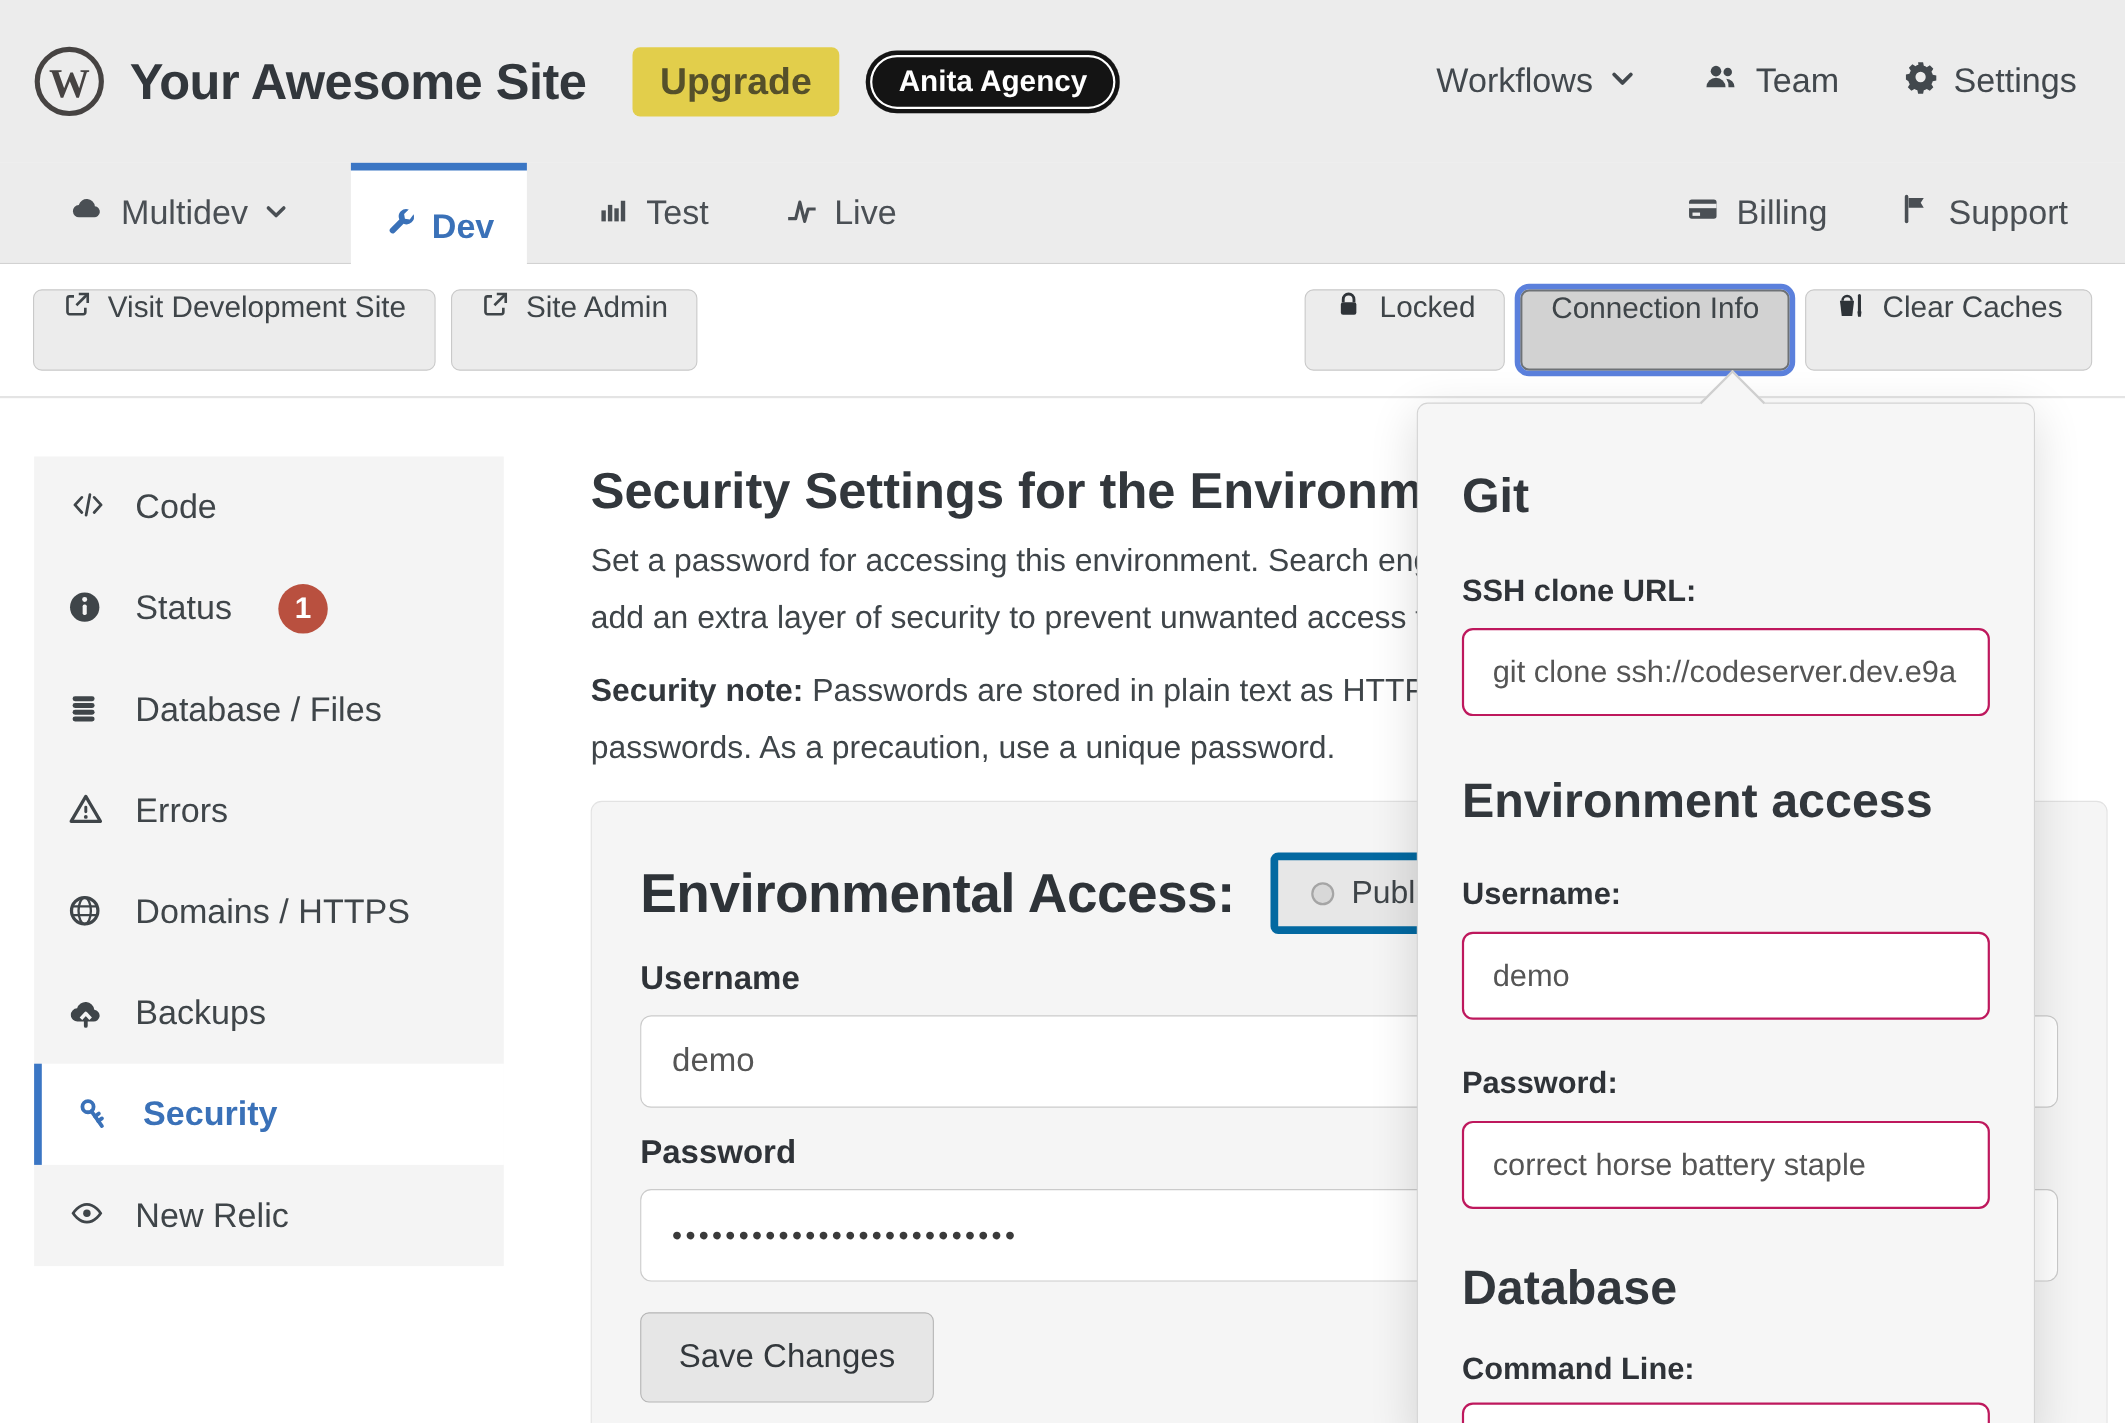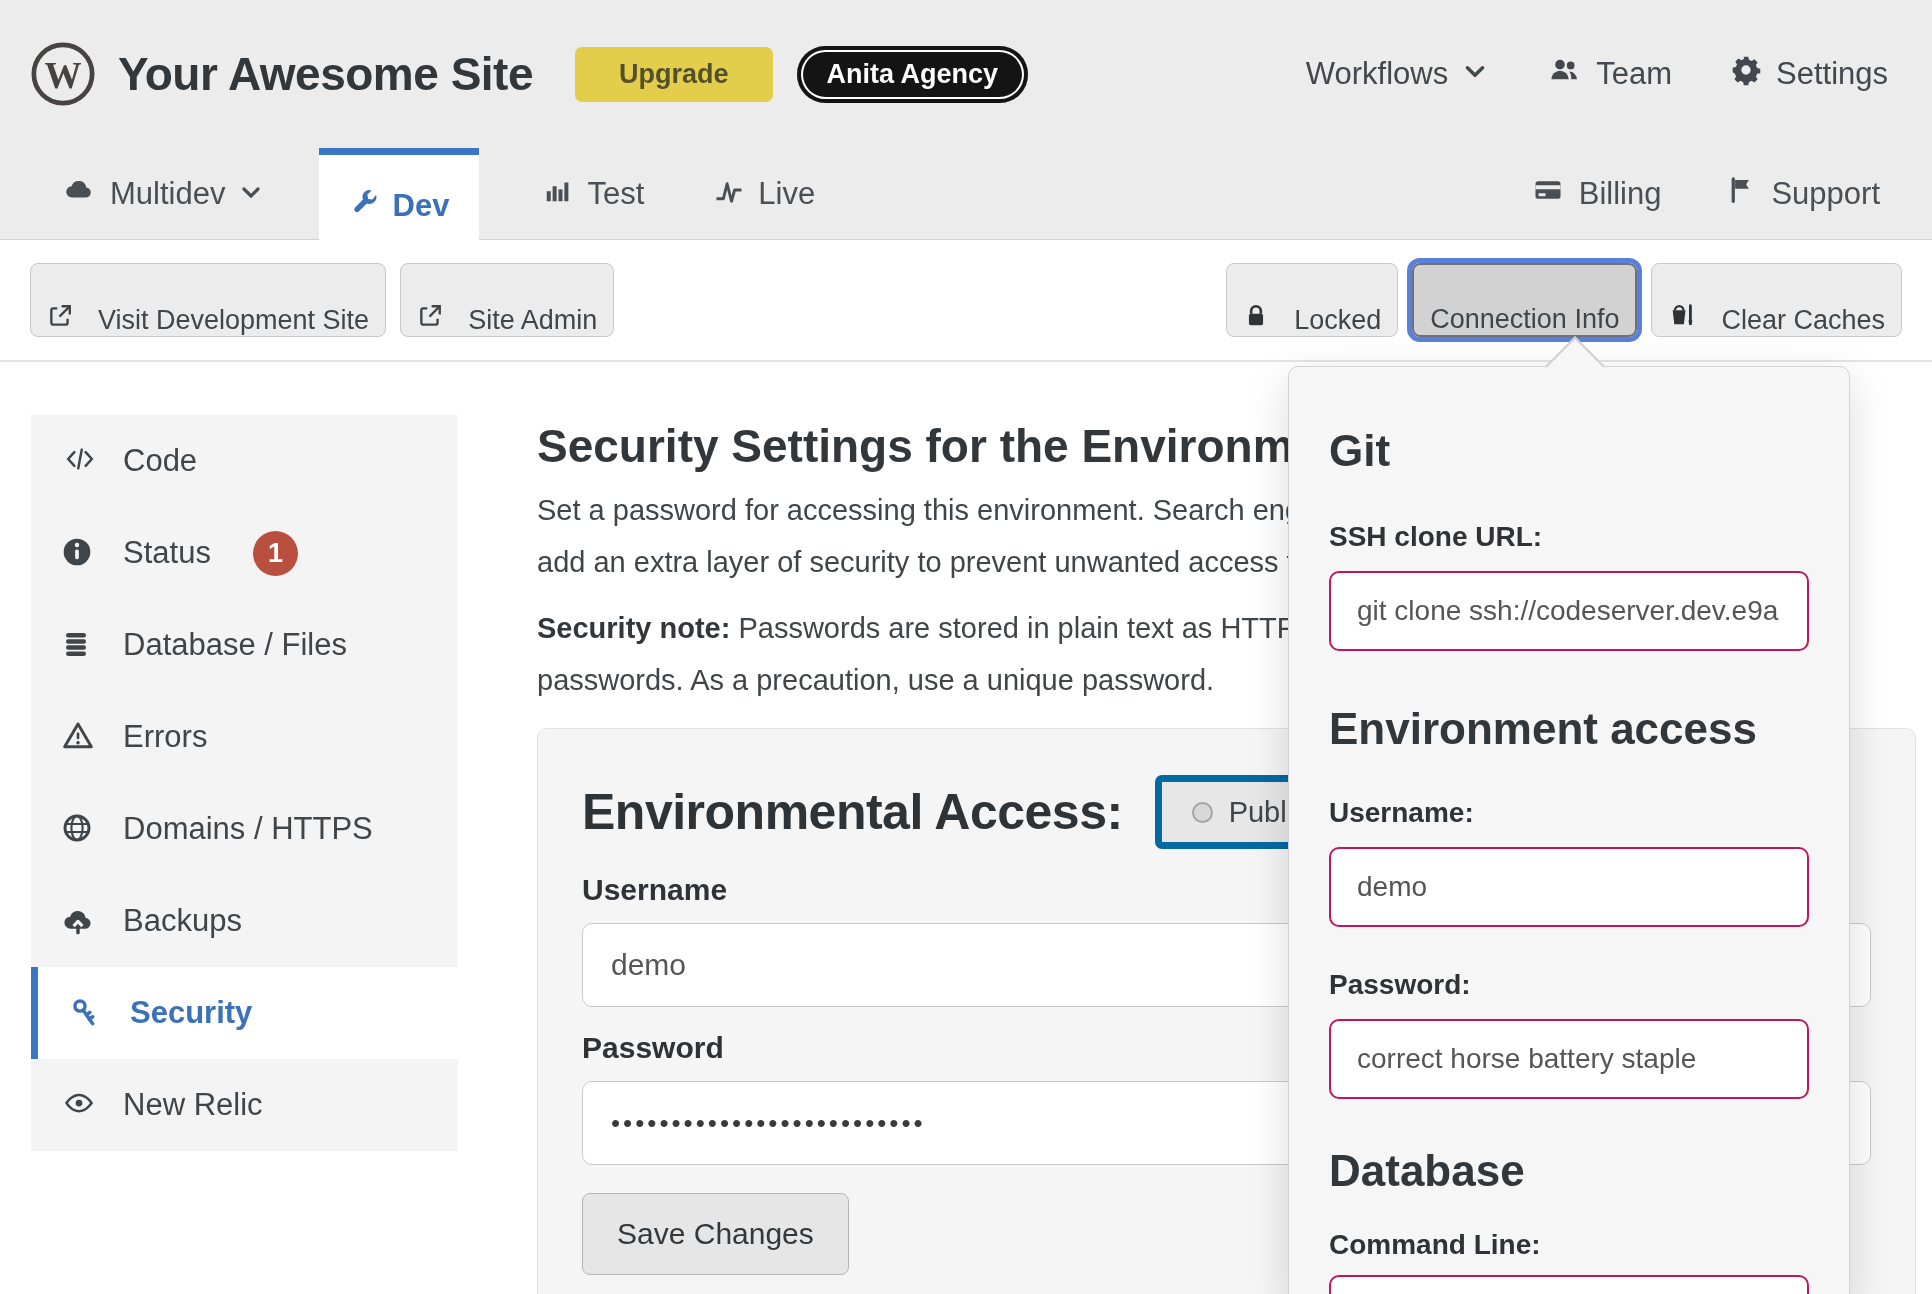--- a/index.html
+++ b/index.html
@@ -7,43 +7,43 @@
   body {
     font-family: "Liberation Sans", "DejaVu Sans", sans-serif;
     background:#ffffff; color:#3f4549; position:relative;
   }
   .icon { display:inline-block; vertical-align:middle; flex:none; }
 
   
   .header { height:148px; background:#ececec; display:flex; align-items:center; padding:0 44px 0 30px; }
   .wp-logo { width:66px; height:66px; }
   .site-title { font-size:46px; font-weight:bold; color:#32373c; margin-left:22px; letter-spacing:-0.5px; }
-  .badge-upgrade { margin-left:42px; background:#e2ce4b; color:#55502a; font-size:27px; font-weight:600;
-    padding:12px 44px; border-radius:7px; }
+  .badge-upgrade { margin-left:42px; background:#e2ce4b; color:#55502a; font-size:34px; font-weight:600;
+    padding:12px 25px; border-radius:7px; }
   .badge-org { margin-left:24px; background:#141414; color:#ffffff; font-size:27px; font-weight:bold;
     padding:13px 30px; border-radius:999px; box-shadow: inset 0 0 0 4px #141414, inset 0 0 0 6px #ffffff; }
   .header-spacer { flex:1; }
   .header-link { display:flex; align-items:center; gap:14px; font-size:31px; color:#42484d; cursor:pointer; }
   .header-link + .header-link { margin-left:58px; }
 
   
   .envbar { height:92px; background:#ececec; border-bottom:1px solid #d2d2d2; display:flex; align-items:center;
     padding:0 52px 0 62px; position:relative; z-index:4; }
   .env-item { display:flex; align-items:center; gap:14px; font-size:31px; color:#4a4f54; cursor:pointer; }
   .tab-dev { align-self:flex-start; height:109px; width:160px; background:#ffffff; border-top:7px solid #3b76c4;
     margin-left:56px; display:flex; align-items:center; justify-content:center; gap:13px;
     color:#3a71b8; font-weight:bold; font-size:31px; position:relative; z-index:5; cursor:pointer; }
   .env-test { margin-left:64px; } .env-live { margin-left:70px; }
   .envbar-spacer { flex:1; }
   .env-billing { margin-right:66px; }
 
   
   .actionbar { height:122px; background:#ffffff; border-bottom:2px solid #e4e4e4; display:flex; align-items:center;
     padding:0 30px; position:relative; z-index:1; }
-  .btn { display:inline-flex; align-items:flex-end; gap:25px; height:74px; padding:0 16px;
+  .btn { display:inline-flex; align-items:flex-start; gap:15px; height:74px; padding:0 26px;
     background:#ececec; border:1px solid #c9c9c9; border-radius:8px; font-size:27px; color:#3f4549;
     font-family:inherit; cursor:pointer; }
   .btn + .btn { margin-left:14px; }
   .actionbar-spacer { flex:1; }
   .btn-conninfo { background:#d2d2d2; border:2px solid #6e7276; outline:5px solid #5b80dc; outline-offset:0; }
 
   
   .sidebar { position:absolute; left:31px; top:415px; width:427px; background:#f4f4f4; z-index:2; }
   .side-item { height:92px; display:flex; align-items:center; gap:28px; padding-left:30px;
     font-size:31px; color:#3f4549; cursor:pointer; }

